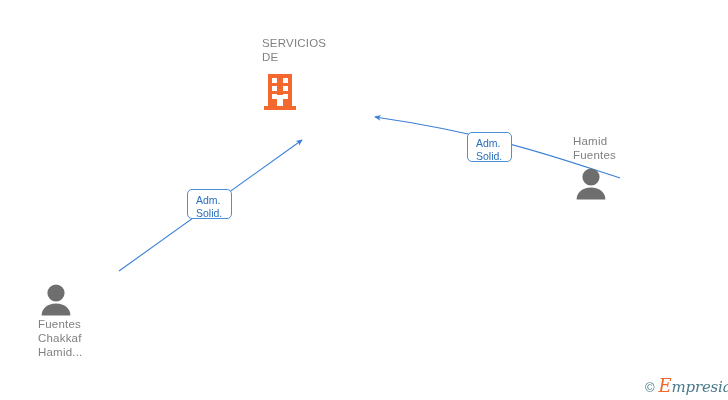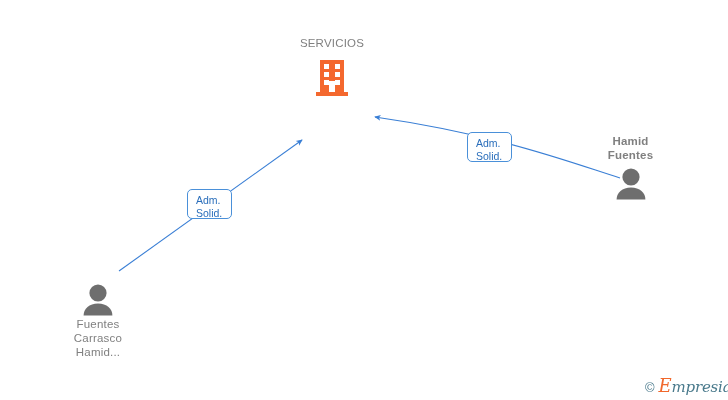--- a/index.html
+++ b/index.html
@@ -12,21 +12,20 @@
   }
   #canvas {
     position: relative;
     width: 728px;
     height: 400px;
     background: #ffffff;
     overflow: hidden;
   }
   .node {
     position: absolute;
-    text-align: center;
   }
   .node-label {
     font-size: 11.5px;
     line-height: 14px;
     color: #808080;
     letter-spacing: 0.2px;
     white-space: nowrap;
   }
   .company-label {
     font-size: 11.5px;
@@ -55,21 +54,20 @@
     top: 283px;
     width: 120px;
   }
   #person-left-node .node-label {
   }
   
   #person-right-node {
     left: 573px;
     top: 134px;
     width: 115px;
-    font-weight: bold;
   }
   #person-right-node .icon-wrap {
     margin-top: 5px;
   }
   
   .rel-box {
     position: absolute;
     border: 1px solid #4a90d9;
     border-radius: 5px;
     background: #ffffff;
@@ -140,20 +138,21 @@
       </marker>
     </defs>
 
     <line x1="119" y1="271" x2="302" y2="140" stroke="#3a7fd5" stroke-width="1.1" marker-end="url(#arrowhead)"></line>
 
     <path d="M620,178 C572,163 500,135 375,117" fill="none" stroke="#3a7fd5" stroke-width="1.1" marker-end="url(#arrowhead)"></path>
   </svg>
 
   <div class="node" id="company-node">
     <div class="company-label">SERVICIOS</div>
+    <div class="company-label">DE</div>
     <span class="icon-wrap">
       <svg width="36" height="40" viewBox="0 0 36 40" xmlns="http://www.w3.org/2000/svg">
 
         <rect x="6" y="2" width="24" height="32" fill="#f4682e"></rect>
 
         <rect x="2" y="34" width="32" height="4" fill="#f4682e"></rect>
 
         <rect x="10" y="6" width="5" height="5" fill="#ffffff"></rect>
         <rect x="21" y="6" width="5" height="5" fill="#ffffff"></rect>
         <rect x="10" y="14" width="5" height="5" fill="#ffffff"></rect>
@@ -167,21 +166,21 @@
   </div>
 
   <div class="node" id="person-left-node">
     <span class="icon-wrap">
       <svg width="36" height="34" viewBox="0 0 36 34" xmlns="http://www.w3.org/2000/svg">
         <circle cx="18" cy="10" r="8.6" fill="#6e6e6e"></circle>
         <path d="M18,20.5 C9.2,20.5 3.6,25.6 3.6,32.6 L32.4,32.6 C32.4,25.6 26.8,20.5 18,20.5 Z" fill="#6e6e6e"></path>
       </svg>
     </span>
     <div class="node-label">Fuentes</div>
-    <div class="node-label">Carrasco</div>
+    <div class="node-label">Chakkaf</div>
     <div class="node-label">Hamid...</div>
   </div>
 
   <div class="node" id="person-right-node">
     <div class="node-label">Hamid</div>
     <div class="node-label">Fuentes</div>
     <span class="icon-wrap">
       <svg width="36" height="34" viewBox="0 0 36 34" xmlns="http://www.w3.org/2000/svg">
         <circle cx="18" cy="10" r="8.6" fill="#6e6e6e"></circle>
         <path d="M18,20.5 C9.2,20.5 3.6,25.6 3.6,32.6 L32.4,32.6 C32.4,25.6 26.8,20.5 18,20.5 Z" fill="#6e6e6e"></path>

